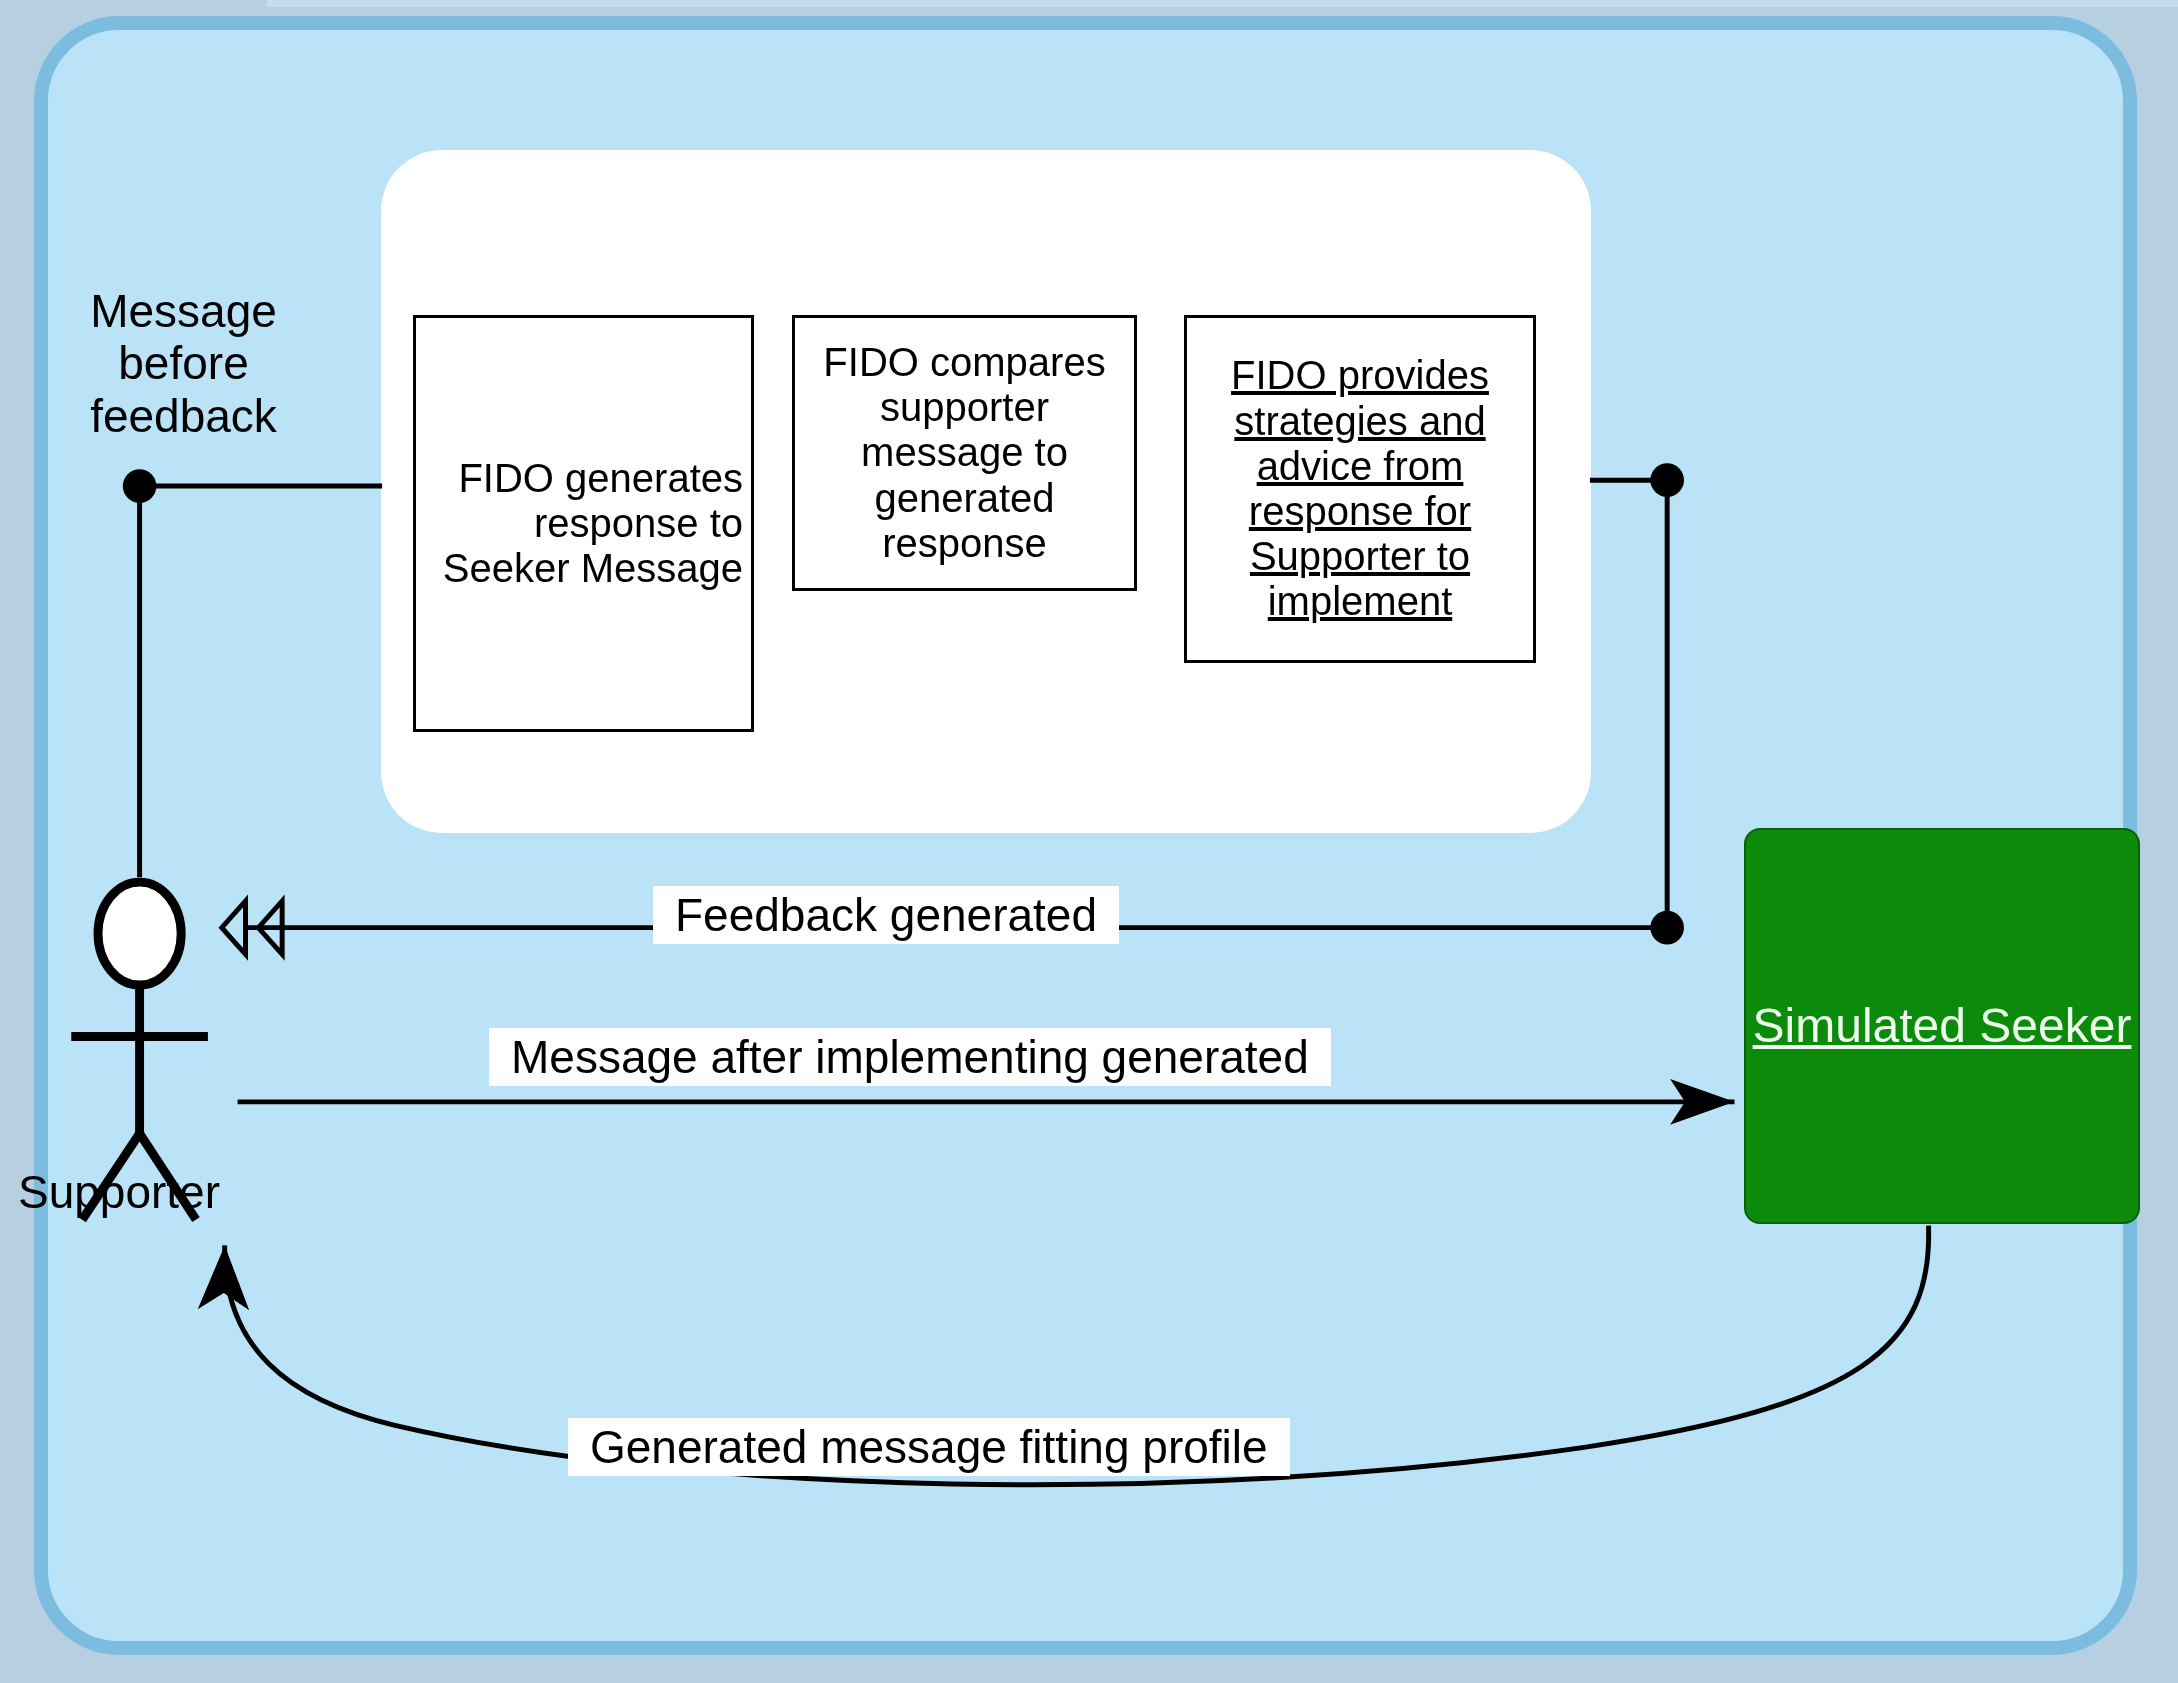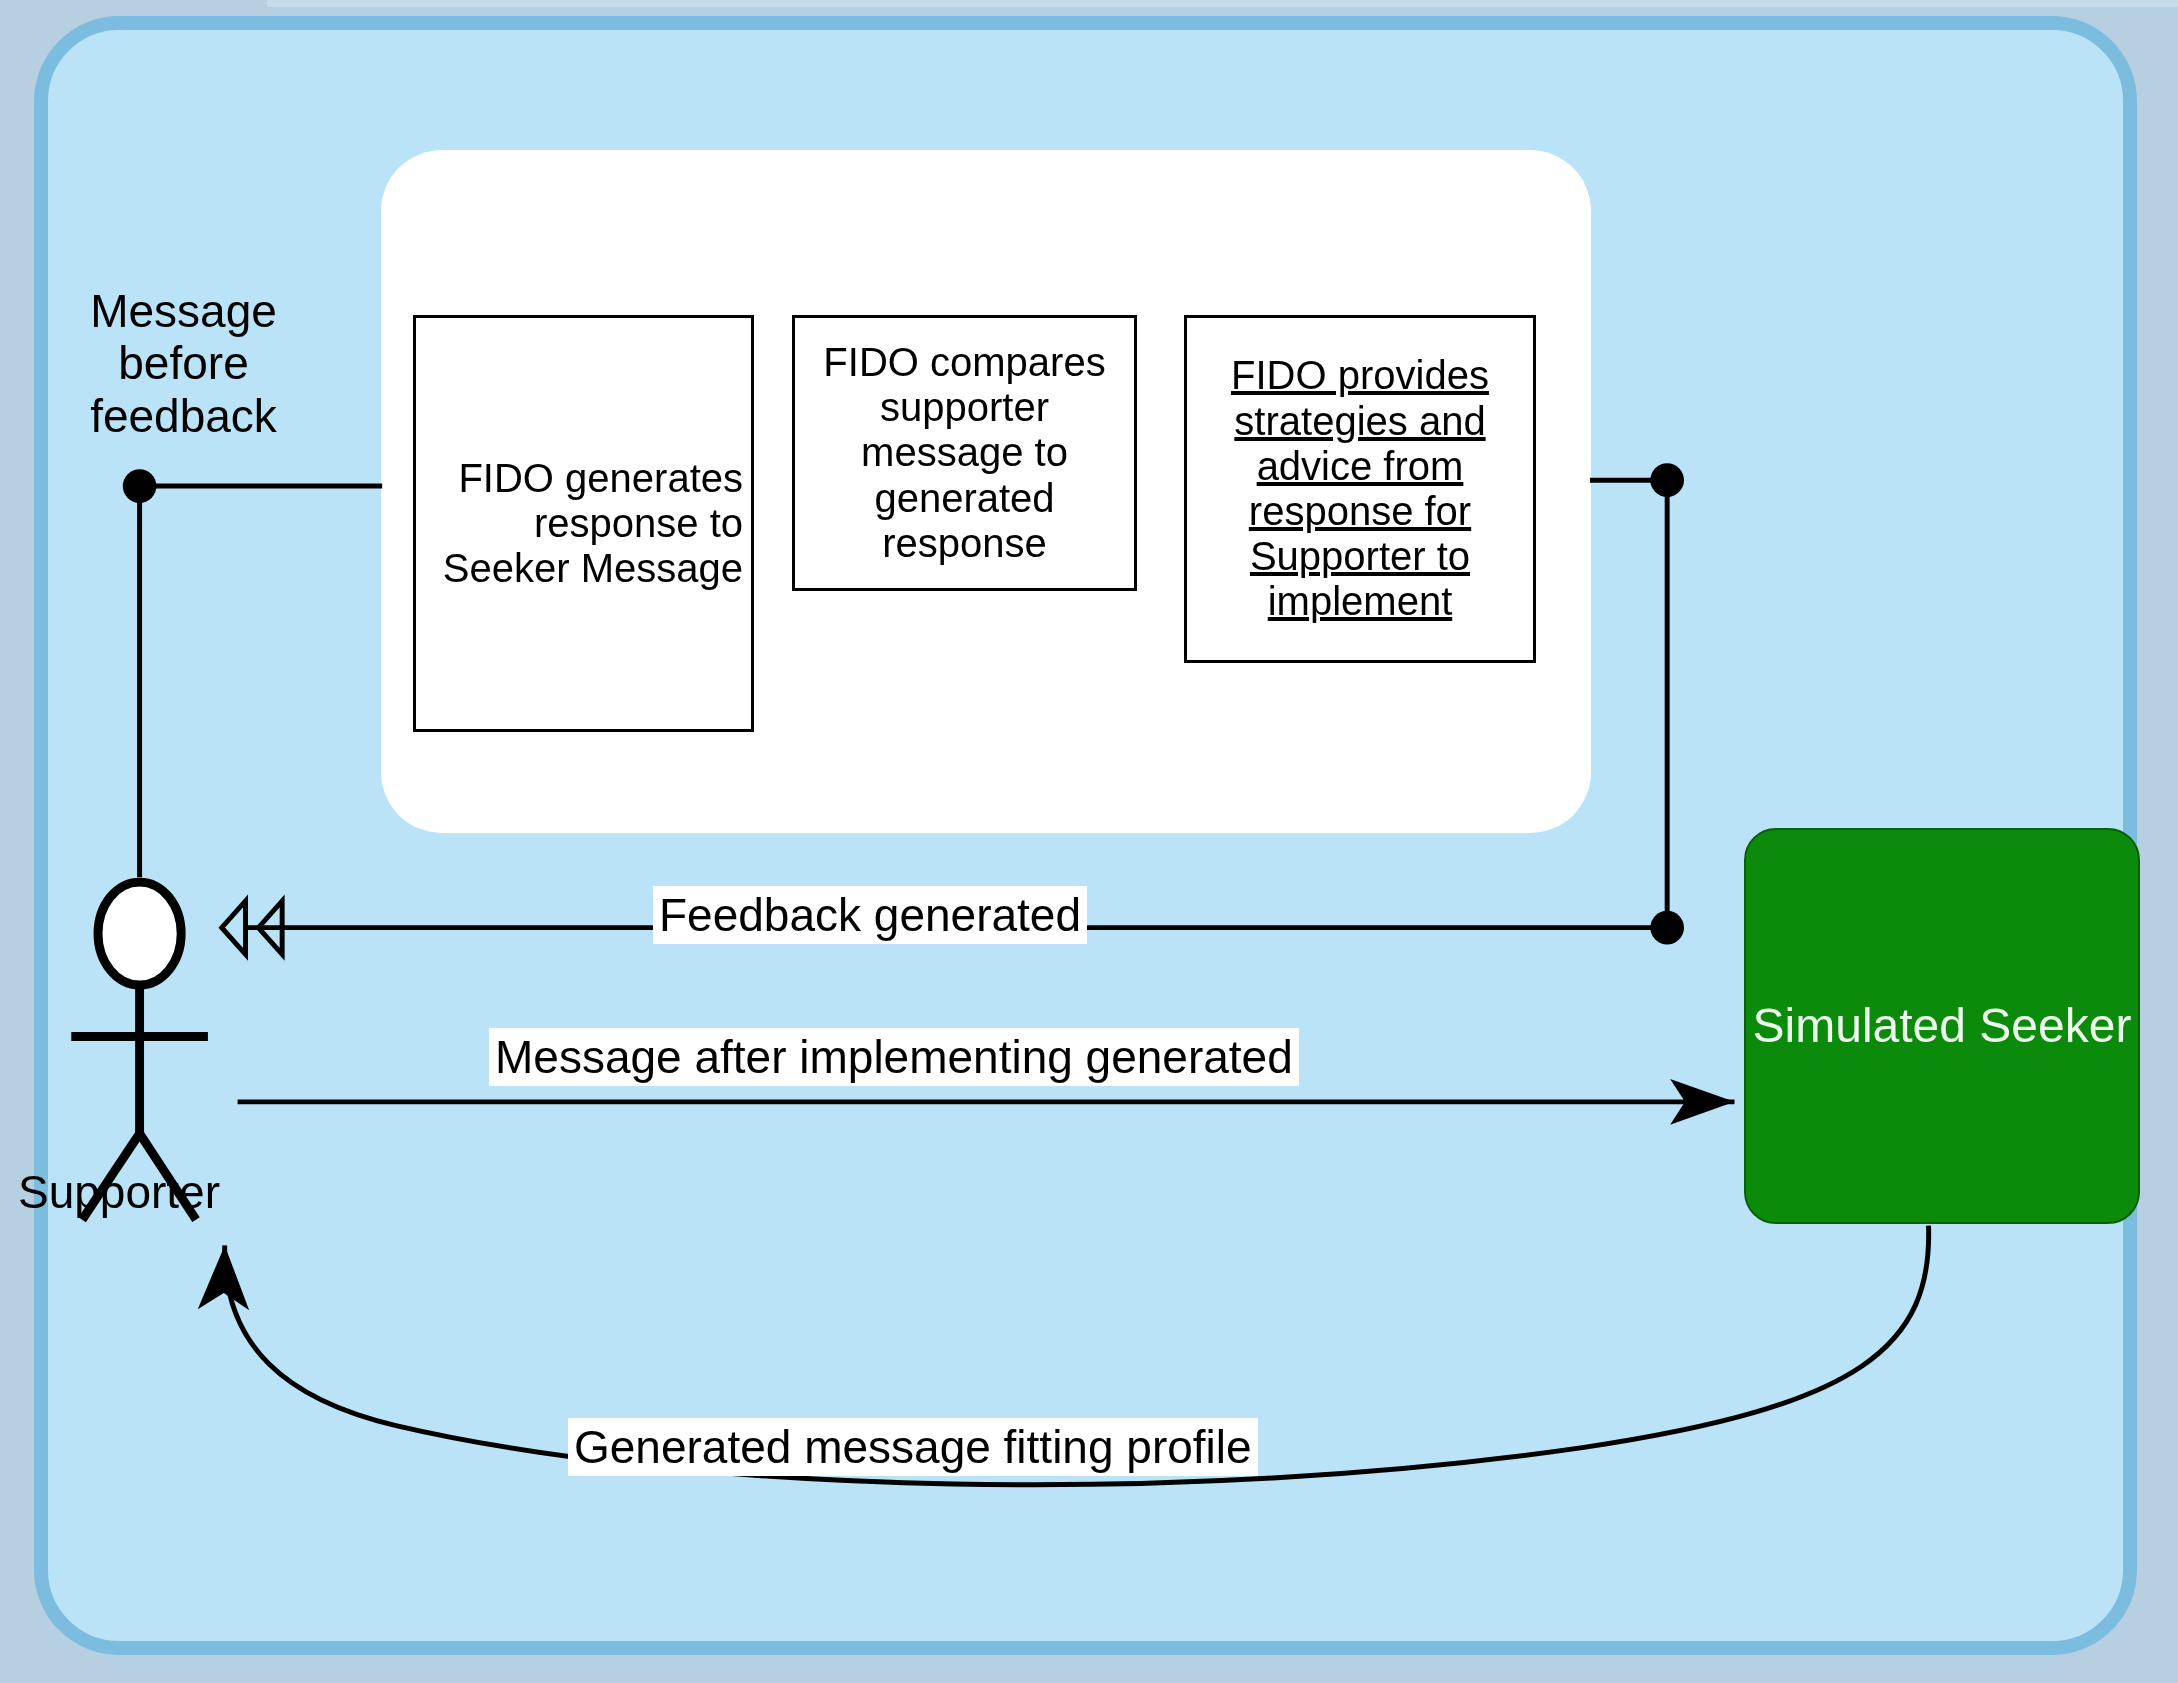--- a/index.html
+++ b/index.html
@@ -82,29 +82,30 @@
 
   
   .seeker-box {
     position: absolute;
     left: 1744px;
     top: 828px;
     width: 396px;
     height: 396px;
     background: #0b8a0b;
     border: 2px solid #0a5f0a;
-    border-radius: 32px;
+    border-radius: 16px;
     box-sizing: border-box;
     display: flex;
     align-items: center;
     justify-content: center;
     text-align: center;
     color: #ecfbec;
     font-size: 48px;
     line-height: 1.22;
+    text-decoration: underline;
   }
 
   
   .plain-label {
     position: absolute;
     color: #000;
     line-height: 1.14;
     white-space: pre-line;
   }
   #label-message-before {
@@ -120,21 +121,21 @@
     font-size: 46px;
   }
 
   
   .edge-label {
     position: absolute;
     background: #ffffff;
     color: #000;
     font-size: 46px;
     line-height: 1.05;
-    padding: 5px 6px;
+    padding: 5px 22px;
     white-space: nowrap;
   }
   #edge-feedback-generated   { left: 653px; top: 886px; }
   #edge-message-after        { left: 489px; top: 1028px; }
   #edge-generated-fitting    { left: 568px; top: 1418px; }
 
   svg.overlay {
     position: absolute;
     left: 0;
     top: 0;

